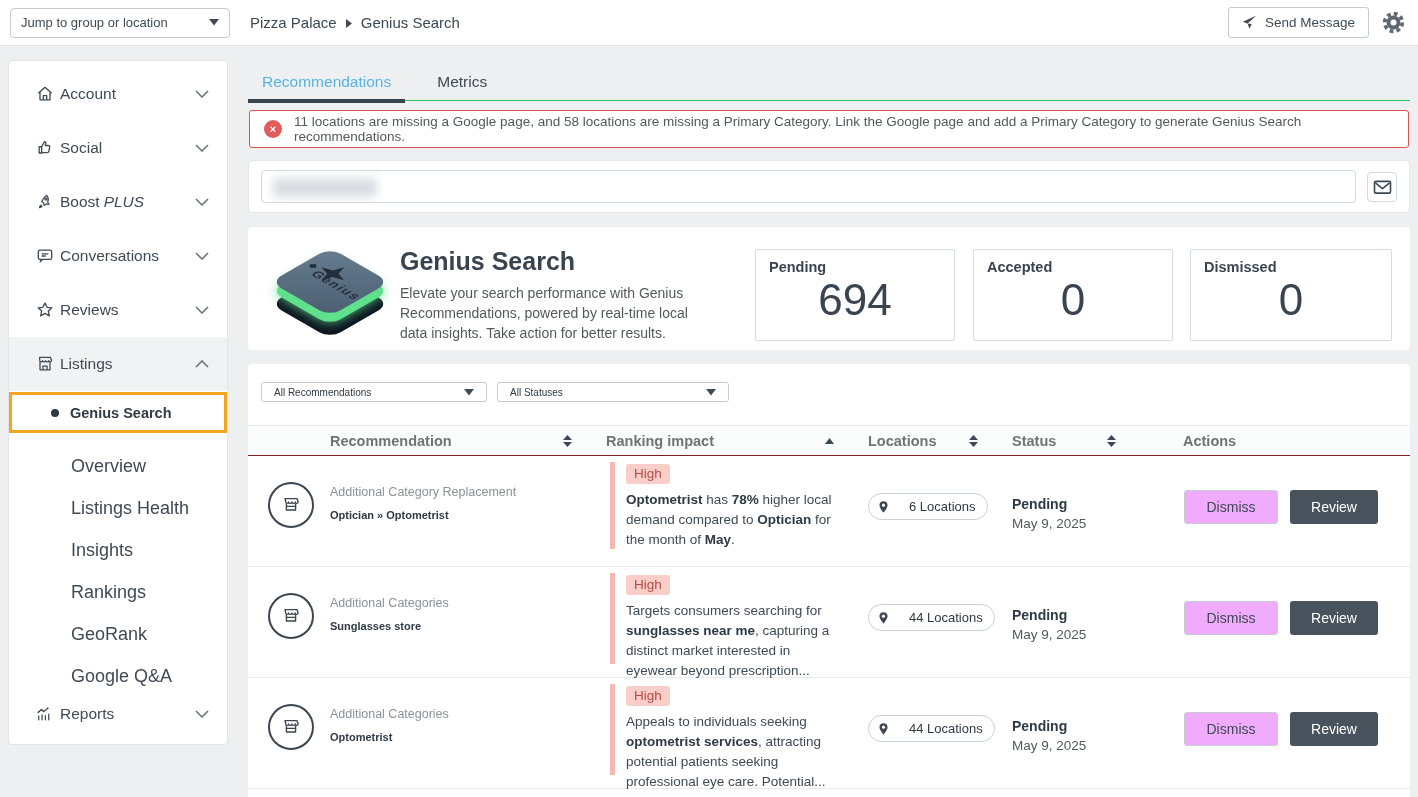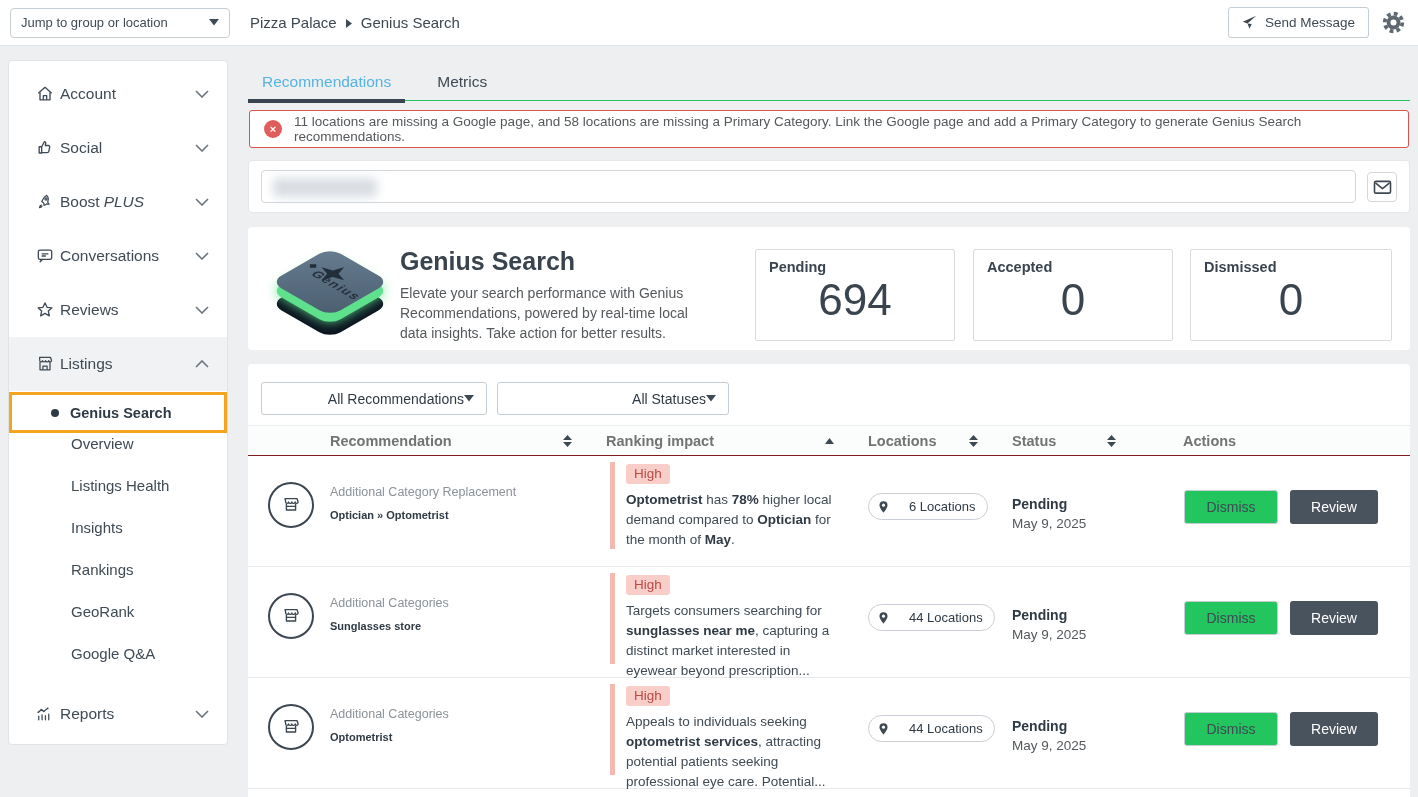--- a/index.html
+++ b/index.html
@@ -50,22 +50,22 @@
   .nav-ico { width:22px; display:flex; justify-content:center; }
   .suffix { font-style:italic; margin-left:4px; }
   .genius-box {
     height:41px; border:3px solid #f5a41f; background:#fff;
     display:flex; align-items:center; gap:11px; padding-left:39px;
     font-size:14.5px; font-weight:700; color:#2f3a44; cursor:pointer;
     margin:1px 0 2px 0;
   }
   .bullet { width:8px; height:8px; border-radius:50%; background:#2f3a44; }
   .sub-item {
-    height:42px; display:flex; align-items:flex-start; padding-left:62px;
-    font-size:15px; color:#3f4a54; cursor:pointer;
+    height:42px; display:flex; align-items:flex-end; padding-left:62px;
+    font-size:18px; color:#3f4a54; cursor:pointer;
   }
 
   
   .tabs {
     position:absolute; left:248px; top:66px; width:1162px; height:35px;
     border-bottom:1px solid #22c55e; display:flex;
   }
   .tab {
     height:35px; line-height:32px; padding:0 14px; font-size:15.5px;
     color:#3f4a54; position:relative; cursor:pointer; text-align:center;
@@ -137,24 +137,24 @@
   .stat-0 { left:507px; width:200px; }
   .stat-1 { left:725px; width:200px; }
   .stat-2 { left:942px; width:202px; }
 
   
   .list-card {
     position:absolute; left:248px; top:364px; width:1162px; height:433px;
     background:#fff; border-radius:4px 4px 0 0;
   }
   .filter-select {
-    position:absolute; top:18px; height:33px; background:#fff;
+    position:absolute; top:18px; height:20px; background:#fff;
     border:1px solid #c6cdd2; border-radius:3px; cursor:pointer;
-    display:flex; align-items:center; justify-content:flex-end;
-    padding:0 12px; font-size:14px; color:#2f3a44;
+    display:flex; align-items:center; justify-content:space-between;
+    padding:0 12px; font-size:10px; color:#2f3a44;
   }
   .fs-0 { left:13px; width:226px; }
   .fs-1 { left:249px; width:232px; }
 
   .tgrid {
     display:grid; grid-template-columns:62px 276px 262px 144px 138px auto;
     padding-left:20px;
   }
   .table-head {
     position:absolute; left:0; top:61px; width:100%; height:31px;
@@ -185,21 +185,21 @@
   .cell-loc { padding-top:37px; }
   .loc-pill {
     display:inline-flex; align-items:center; gap:20px;
     border:1px solid #c9cfd4; border-radius:15px; background:#fff;
     padding:5px 11px 5px 9px; font-size:13px; color:#2f3a44; cursor:pointer;
   }
   .cell-status { padding-top:38px; font-size:13.5px; color:#55595c; line-height:1.45; }
   .status-name { font-size:14px; font-weight:700; color:#2f3a44; }
   .cell-actions { display:flex; gap:12px; justify-content:flex-end; padding:34px 32px 0 0; align-items:flex-start; }
   .btn { height:34px; border-radius:3px; font-size:14px; font-family:inherit; cursor:pointer; }
-  .btn-dismiss { width:94px; background:#22c55e; border:1px solid #c6cdd2; color:#3f4a54; }
+  .btn-dismiss { width:94px; background:#f0abfc; border:1px solid #c6cdd2; color:#3f4a54; }
   .btn-review  { width:88px; background:#49535d; border:none; color:#fff; }
 </style>
 </head>
 <body>
 
 <div class="topbar">
   <div class="jump-select">
     <span>Jump to group or location</span>
     <span>
       <svg width="10" height="7" viewBox="0 0 10 7">

